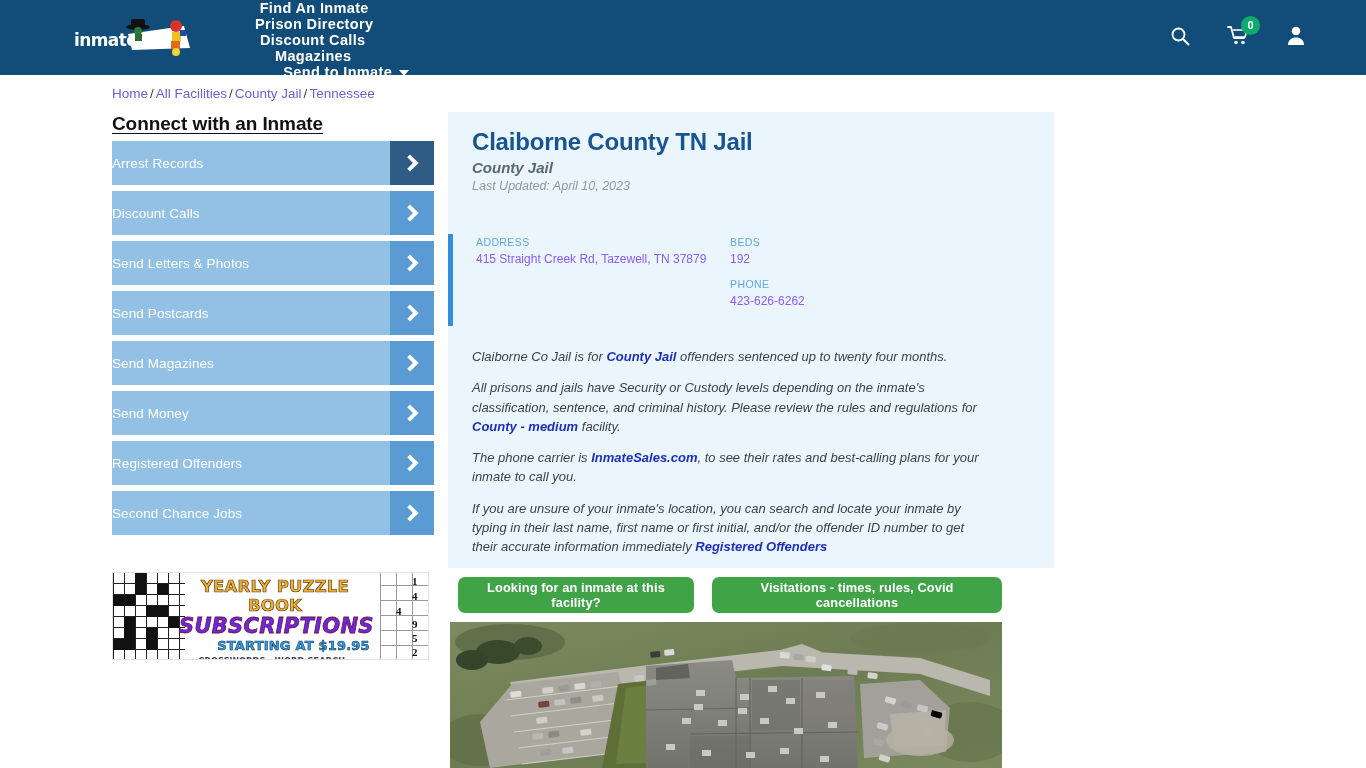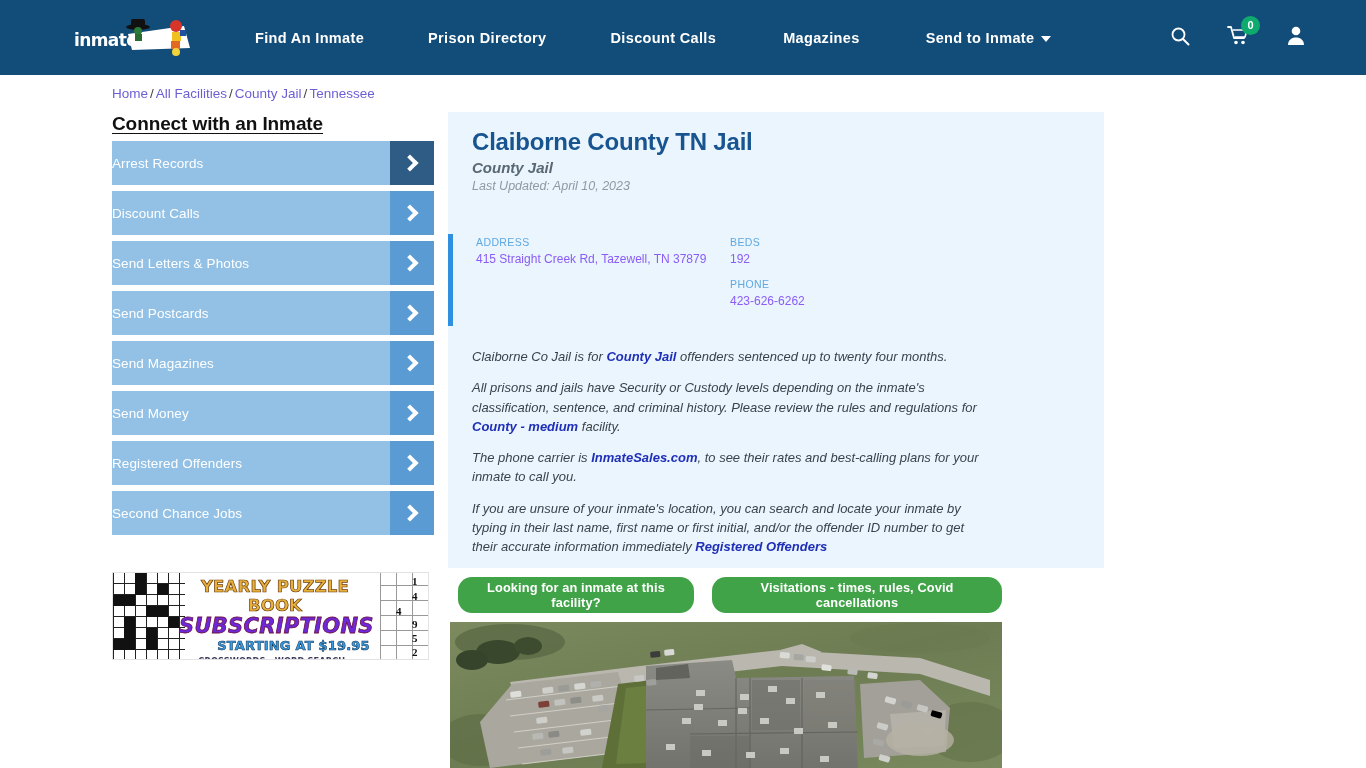--- a/index.html
+++ b/index.html
@@ -22,21 +22,21 @@
   .logo-wrap {
     position: absolute; left: 72px; top: 18px;
     width: 122px; height: 40px;
     display: flex; align-items: center;
   }
   .logo-svg { display:block; }
 
   .nav-links {
     position: absolute; left: 255px; top: 0;
     height: 75px;
-    display: flex; align-items: center;
+    display: flex; align-items: center; flex-direction: column;
   }
   .nav-link {
     color: #ffffff;
     font-size: 14.5px;
     font-weight: bold;
     letter-spacing: .35px;
     text-decoration: none;
     white-space: nowrap;
     cursor: pointer;
   }
@@ -175,21 +175,21 @@
   }
   .ad-l4 {
     font-size: 8.2px; font-weight: bold; letter-spacing: .15px;
     color: #3b3b5c; margin-top: 3px;
     font-family: "DejaVu Sans", sans-serif;
   }
 
   
   .panel {
     position: absolute; left: 448px; top: 112px;
-    width: 656px; height: 456px;
+    width: 606px; height: 456px;
     background: #eaf5fd;
   }
   .panel-title {
     position: absolute; left: 24px; top: 16px;
     font-size: 24px; font-weight: bold;
     color: #18548f; letter-spacing: -.2px;
   }
   .panel-sub {
     position: absolute; left: 24px; top: 47px;
     font-size: 15px; font-weight: bold; font-style: italic;
@@ -224,21 +224,21 @@
   .paras { position: absolute; left: 24px; top: 235px; width: 510px; }
   .para {
     font-size: 13px; font-style: italic; color: #3a4349;
     line-height: 19.3px; margin: 0 0 12px 0;
   }
   .para a { color: #1f2fb8; font-weight: bold; font-style: italic; text-decoration: none; cursor: pointer; }
 
   
   .gbtn {
     position: absolute;
-    height: 36px; border-radius: 14px;
+    height: 36px; border-radius: 7px;
     background: #40a347;
     color: #fff; font-size: 12.8px; font-weight: bold;
     display: flex; align-items: center; justify-content: center;
     cursor: pointer; border: none;
     font-family: "Liberation Sans", sans-serif;
     letter-spacing: .1px;
   }
   #gbtn0 { left: 458px; top: 577px; width: 236px; }
   #gbtn1 { left: 712px; top: 577px; width: 290px; }
 

